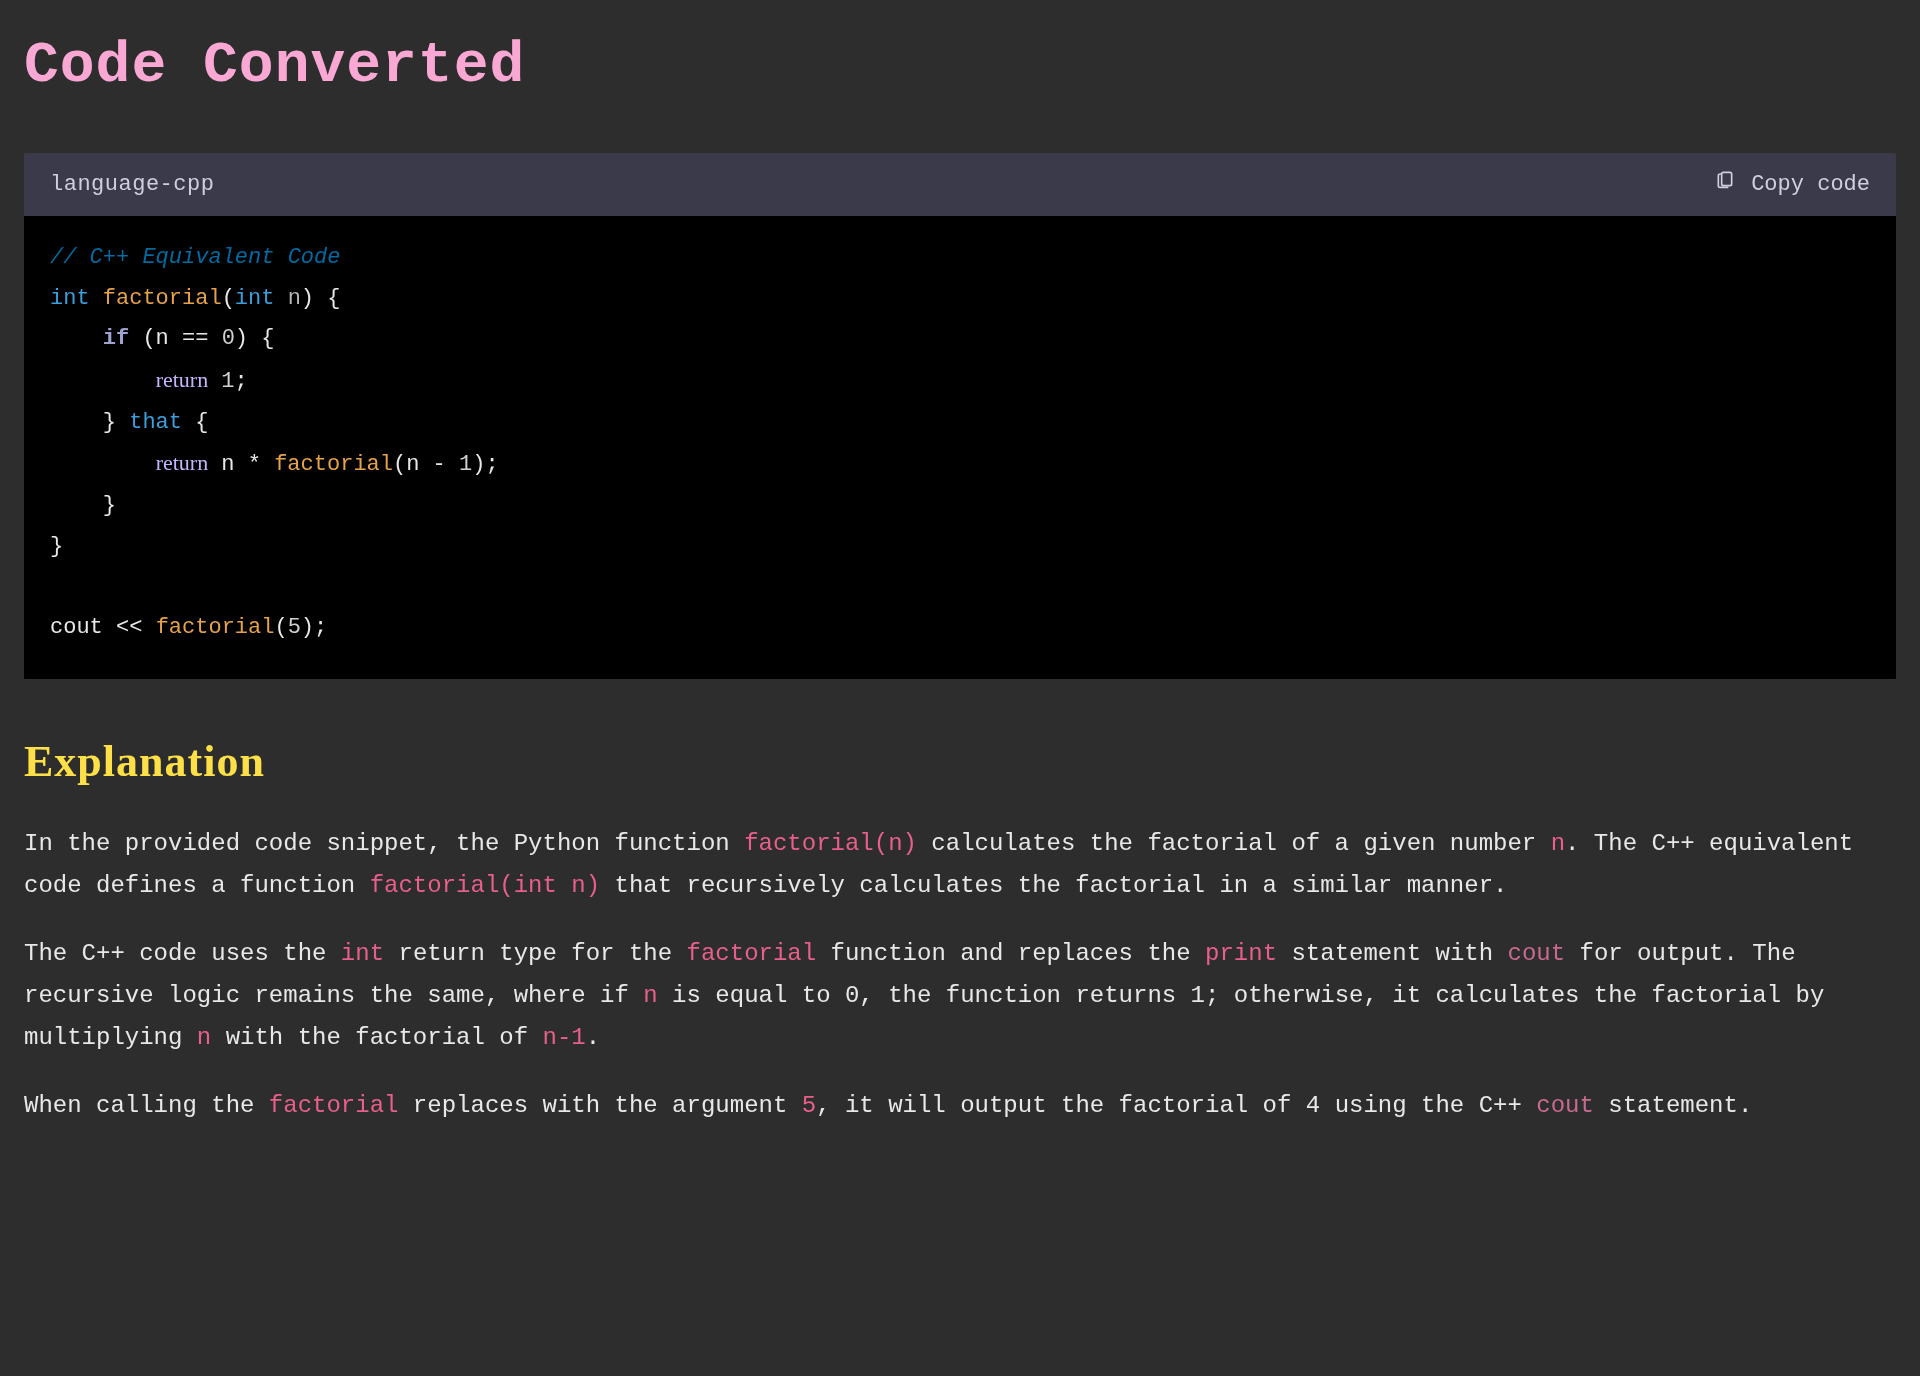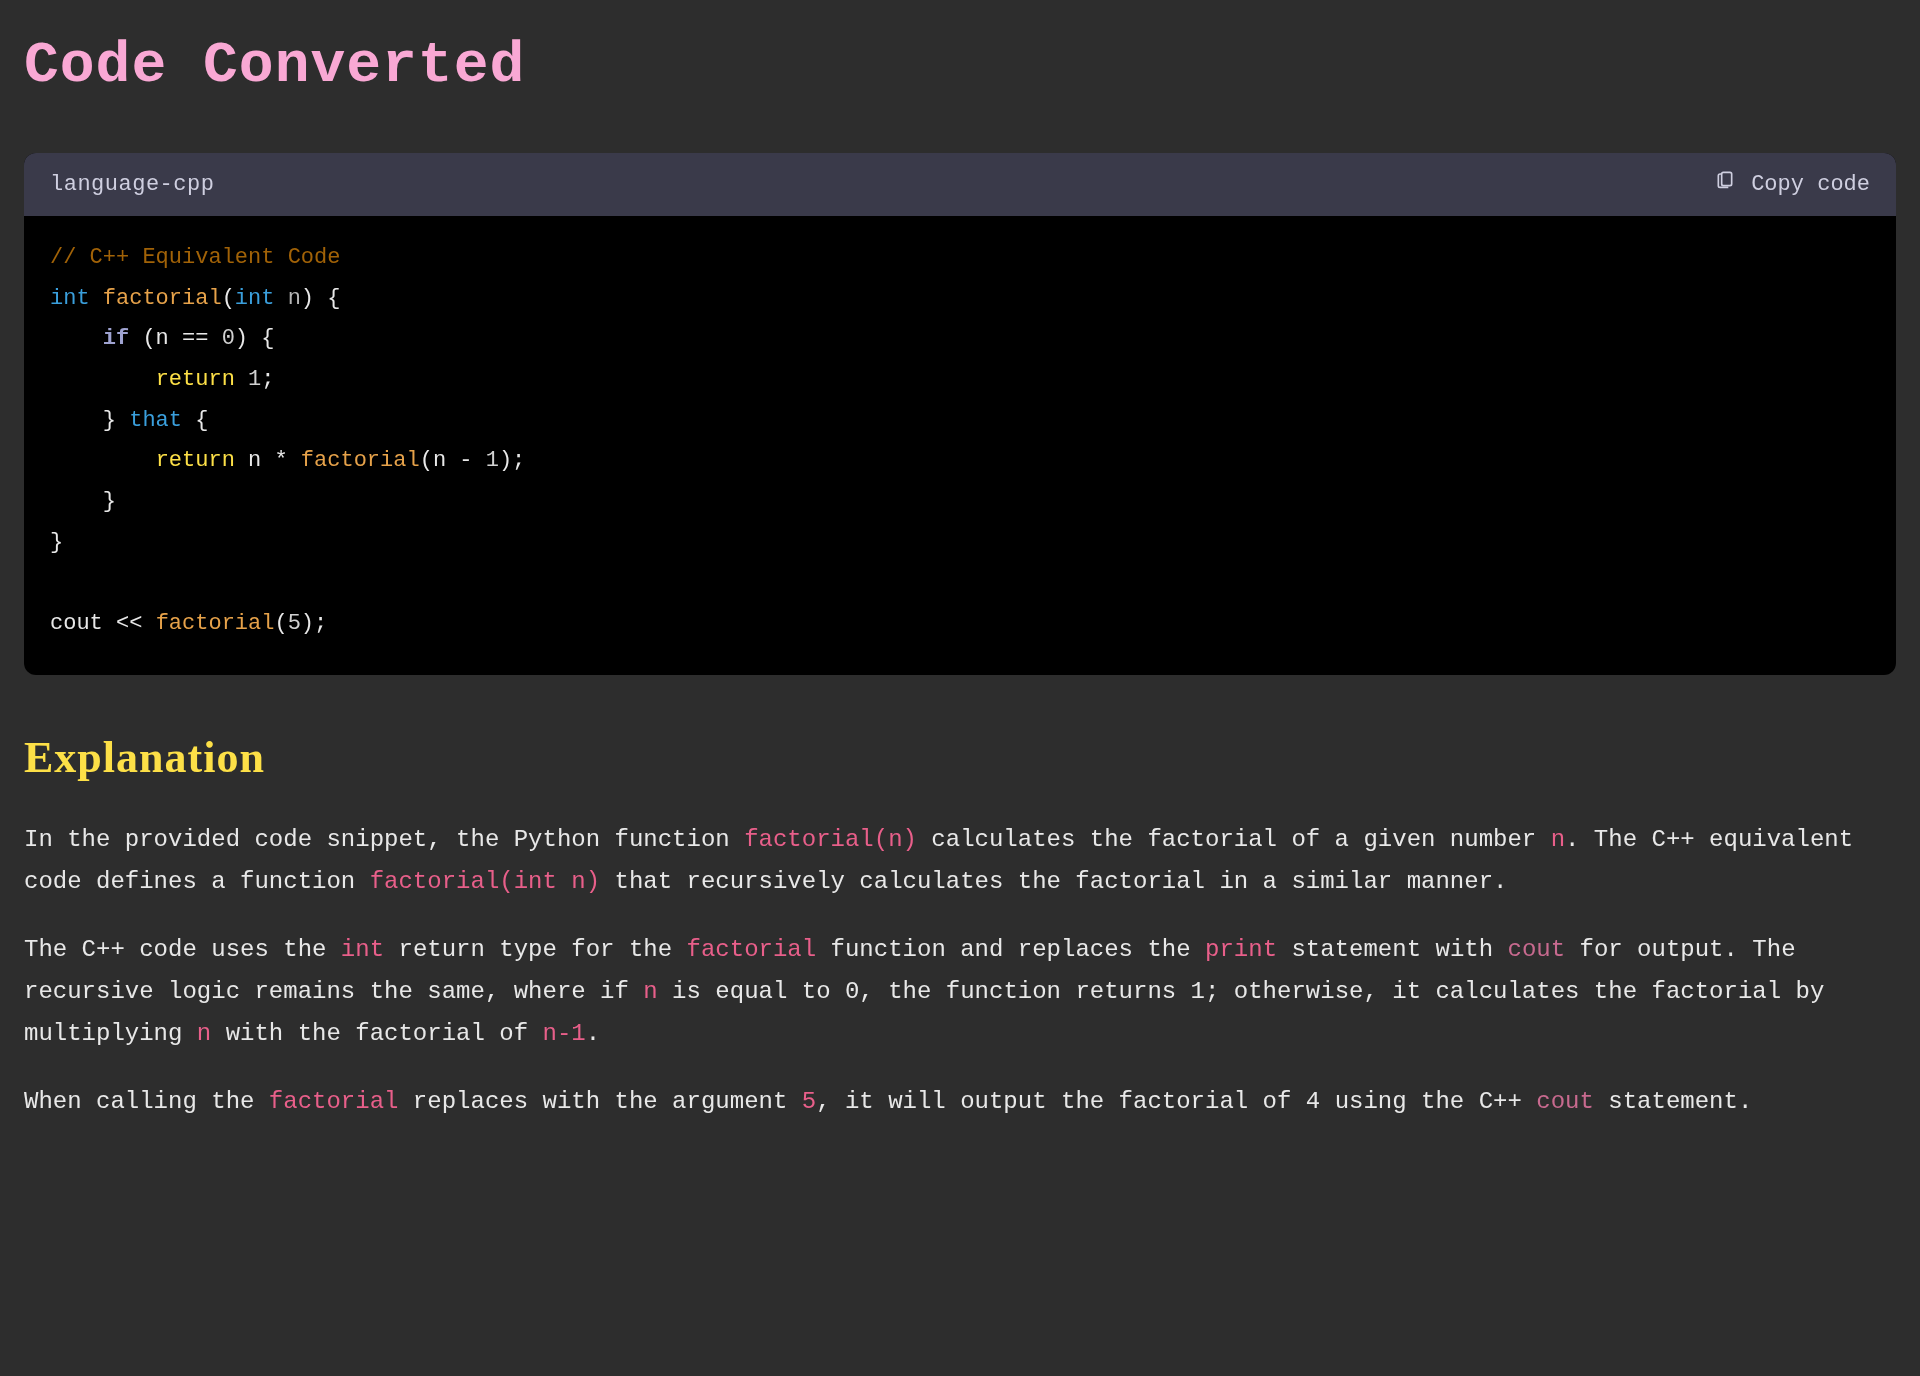--- a/index.html
+++ b/index.html
@@ -28,21 +28,21 @@
   h2.section-title {
     font-family: Liberation Serif, serif;
     font-weight: bold;
     font-size: 44px;
     color: #fde047;
     margin: 48px 0 26px 0;
     letter-spacing: 1px;
   }
   .code-block {
     background: #000000;
-    border-radius: 12px;
+    border-radius: 1px;
     overflow: hidden;
     margin-bottom: 18px;
   }
   .code-header {
     background: #3a3a4a;
     display: flex;
     justify-content: space-between;
     align-items: center;
     padding: 14px 26px;
     color: #cfcfe0;
@@ -66,28 +66,28 @@
   }
   pre.code {
     padding: 22px 26px 30px 26px;
     font-family: "Courier New", Courier, monospace;
     font-size: 22px;
     line-height: 1.85;
     white-space: pre;
     color: #e8e8e8;
   }
   
-  .tok-comment { color: #a16207; }
+  .tok-comment { color: #0369a1; font-style: italic; }
   .tok-keyword { color: #3a9fdc; }
   .tok-fn      { color: #e6a24a; }
   .tok-param   { color: #b6b6b6; }
   .tok-num     { color: #d1d1d1; }
   .tok-punc    { color: #e8e8e8; }
   .tok-else    { color: #3a9fdc; }
-  .tok-return  { color: #fde047; }
+  .tok-return  { color: #c4b5fd; font-family: Liberation Serif, serif; }
   .tok-if      { color: #9fa3d1; font-weight: bold; }
 
   .explanation p {
     margin-bottom: 26px;
     line-height: 1.75;
     color: #e8e8e8;
     font-size: 24px;
   }
   .tok-inline {
     color: #e85f8a;

